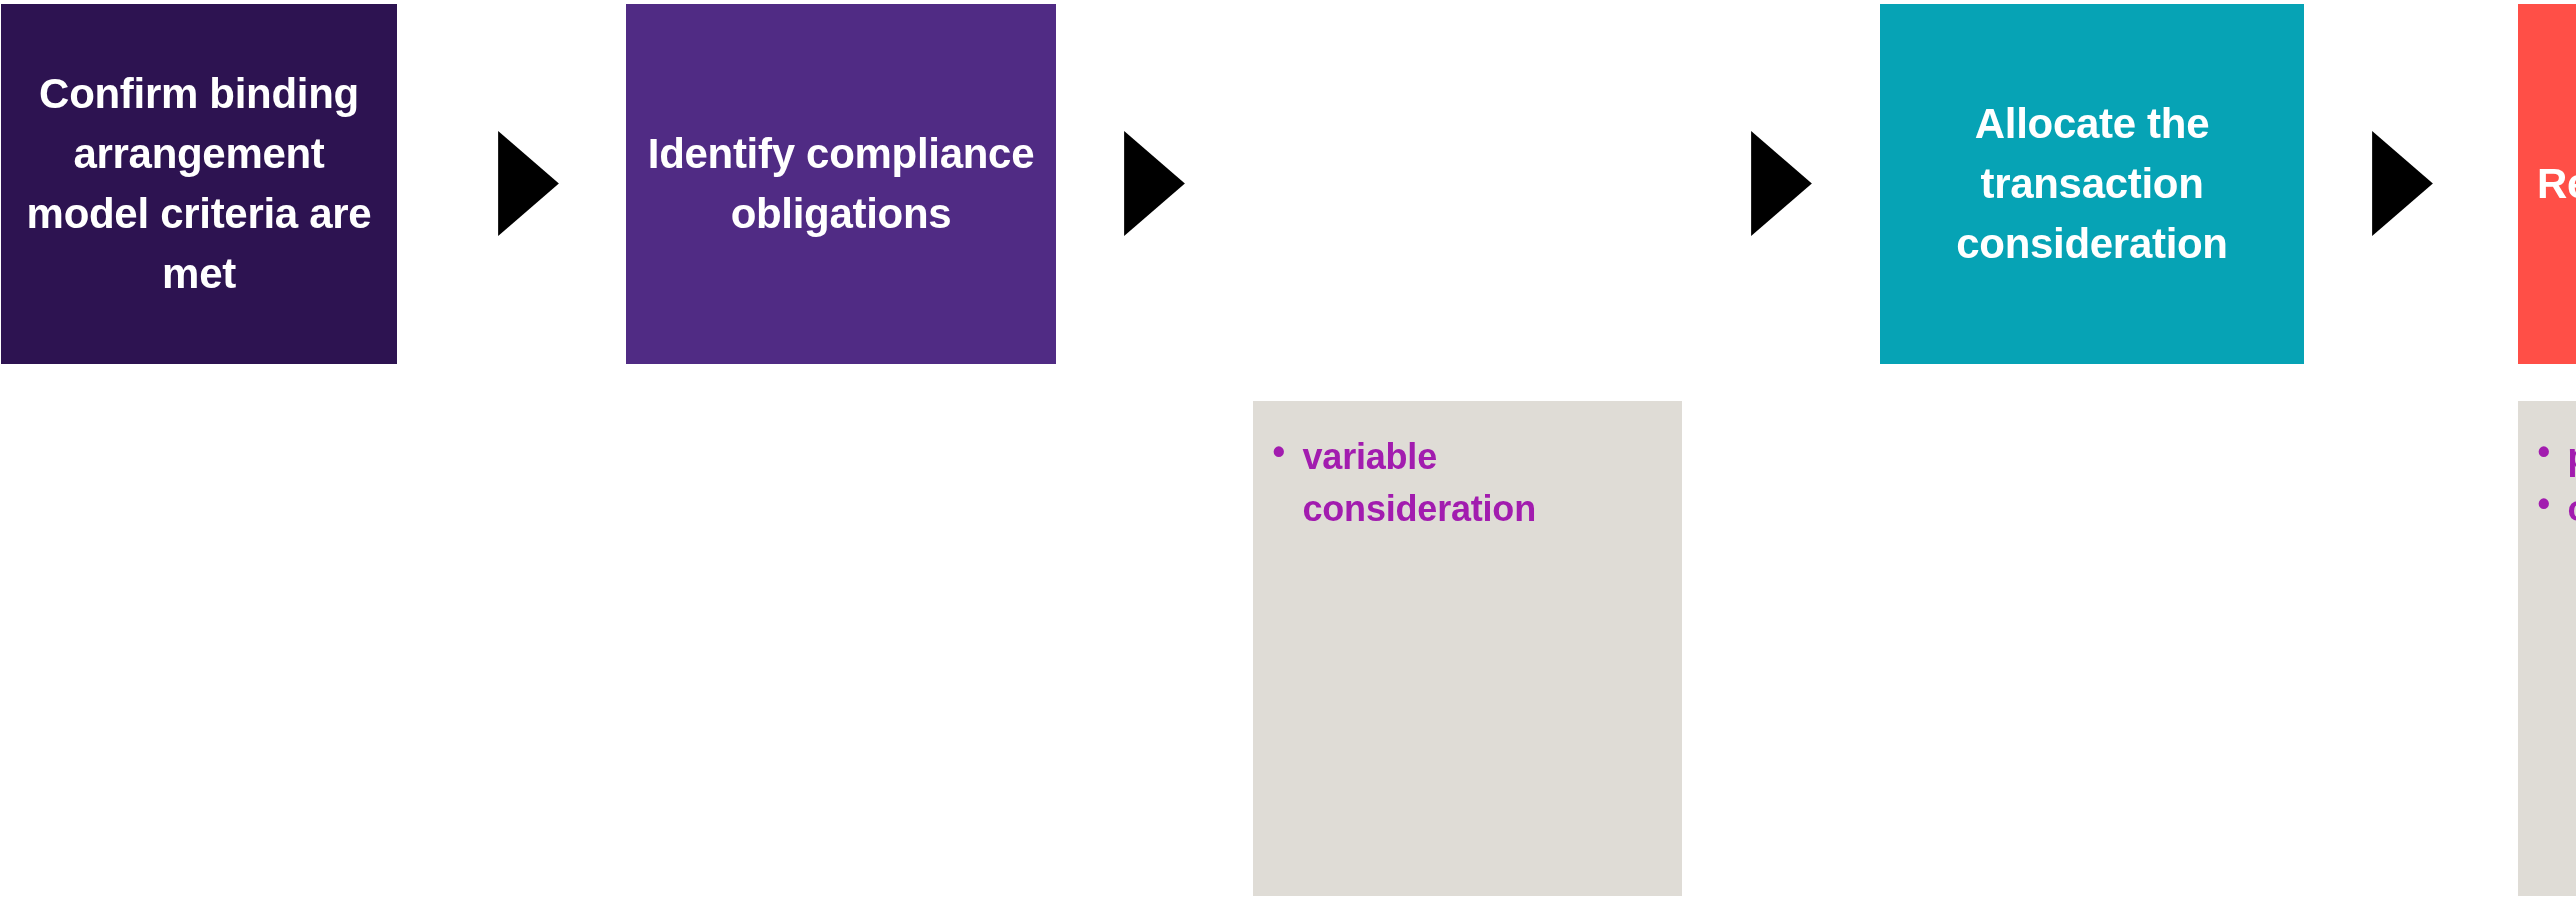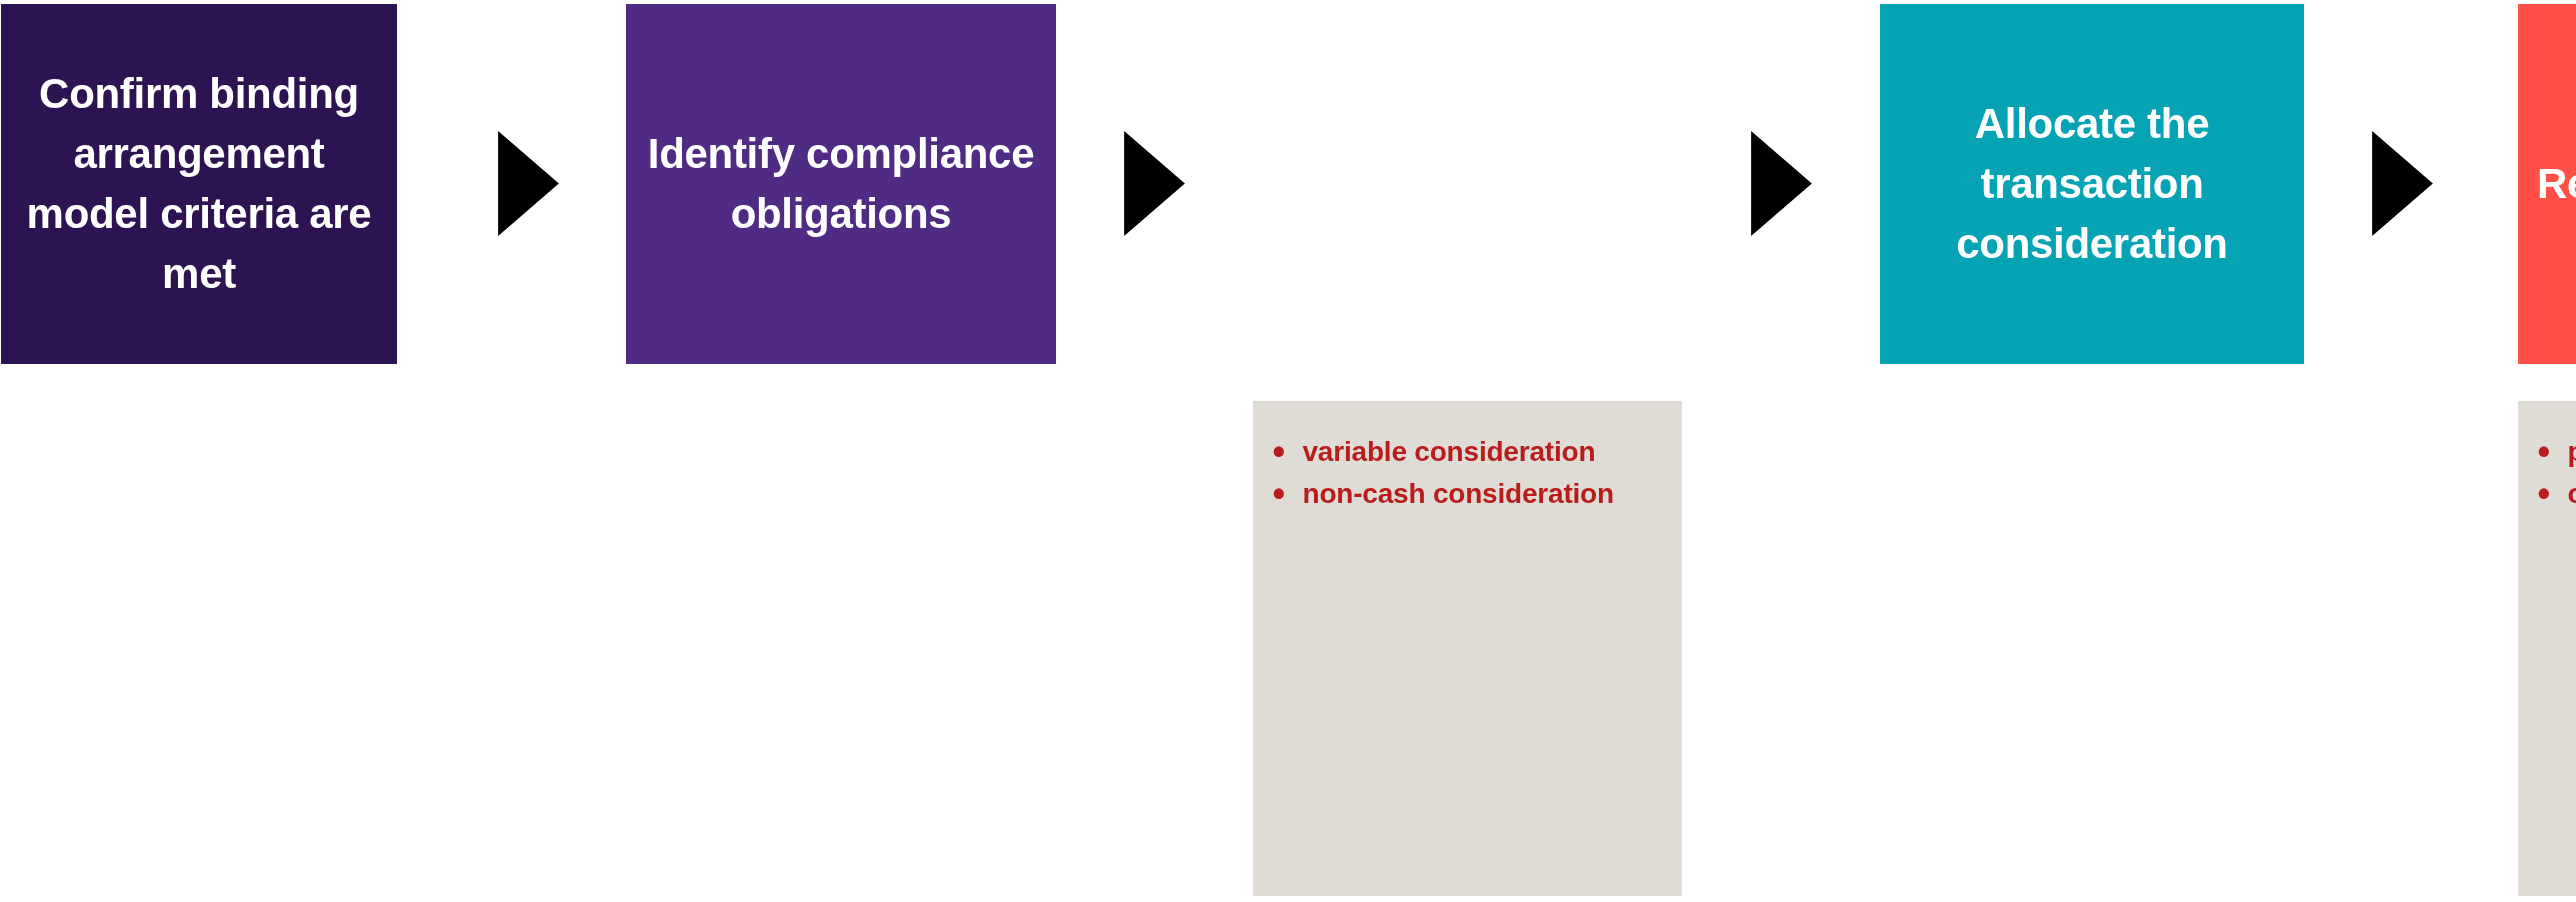--- a/index.html
+++ b/index.html
@@ -74,23 +74,23 @@
   #detail-panel-3 { left: 1253px; width: 429px; }
   #detail-panel-5 { left: 2518px; width: 418px; }
 
   .bullet-list {
     list-style: none;
     margin: 0;
     padding: 0;
   }
   .bullet-item {
     position: relative;
-    color: #b91c1c;
-    font-size: 28px;
-    line-height: 42px;
+    color: #a21caf;
+    font-size: 36px;
+    line-height: 52px;
     font-weight: bold;
     padding-left: 32px;
     letter-spacing: -0.2px;
   }
   .bullet-item::before {
     content: "\2022";
     position: absolute;
     left: 2.1px;
     top: 0;
     font-size: 36px;
@@ -139,21 +139,20 @@
     </svg>
   </div>
 
   <div class="step-box" id="step-box-5">
     <div class="step-label">Recognise revenue</div>
   </div>
 
   <div class="detail-panel" id="detail-panel-3">
     <ul class="bullet-list">
       <li class="bullet-item">variable consideration</li>
-      <li class="bullet-item">non-cash consideration</li>
     </ul>
   </div>
 
   <div class="detail-panel" id="detail-panel-5">
     <ul class="bullet-list">
       <li class="bullet-item">point in time</li>
       <li class="bullet-item">over time</li>
     </ul>
   </div>
 

